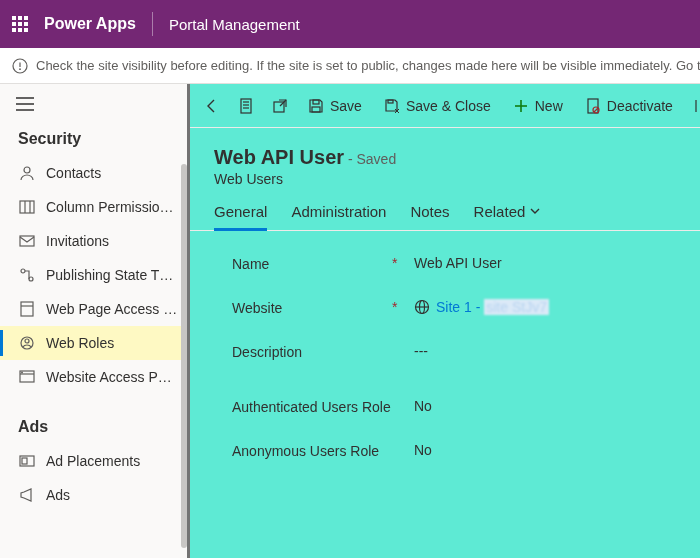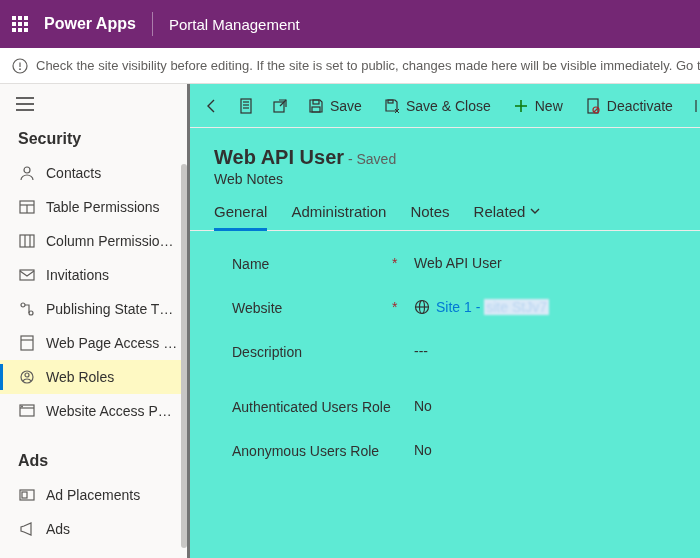--- a/index.html
+++ b/index.html
@@ -90,30 +90,20 @@
             <circle cx="8" cy="5" r="3"></circle>
             <path d="M2 15c0-3 3-5 6-5s6 2 6 5"></path>
           </svg>
         </span>
         <span>Contacts</span>
       </div>
     <div class="sb-item">
         <span class="sb-icon">
           <svg width="16" height="16" viewBox="0 0 16 16" fill="none" stroke="currentColor" stroke-width="1.2">
             <rect x="1" y="2" width="14" height="12"></rect>
-            <line x1="1" y1="6" x2="15" y2="6"></line>
-            <line x1="8" y1="6" x2="8" y2="14"></line>
-          </svg>
-        </span>
-        <span>Table Permissions</span>
-      </div>
-    <div class="sb-item">
-        <span class="sb-icon">
-          <svg width="16" height="16" viewBox="0 0 16 16" fill="none" stroke="currentColor" stroke-width="1.2">
-            <rect x="1" y="2" width="14" height="12"></rect>
             <line x1="6" y1="2" x2="6" y2="14"></line>
             <line x1="11" y1="2" x2="11" y2="14"></line>
           </svg>
         </span>
         <span>Column Permissio…</span>
       </div>
     <div class="sb-item">
         <span class="sb-icon">
           <svg width="16" height="16" viewBox="0 0 16 16" fill="none" stroke="currentColor" stroke-width="1.2">
             <rect x="1" y="3" width="14" height="10"></rect>
@@ -256,21 +246,21 @@
             <svg width="6" height="16" viewBox="0 0 6 16" fill="none" stroke="#323130" stroke-width="1.2">
               <line x1="3" y1="2" x2="3" y2="14"></line>
             </svg>
           </span>
         </div>
     </div>
 
     <div class="title-area">
       <span class="rec-title">Web API User</span>
       <span class="rec-status">- Saved</span>
-      <div class="rec-entity">Web Notes</div>
+      <div class="rec-entity">Web Users</div>
     </div>
 
     <div class="tabs">
       <div class="tab active">
           <span>General</span>
         </div>
       <div class="tab">
           <span>Administration</span>
         </div>
       <div class="tab">

